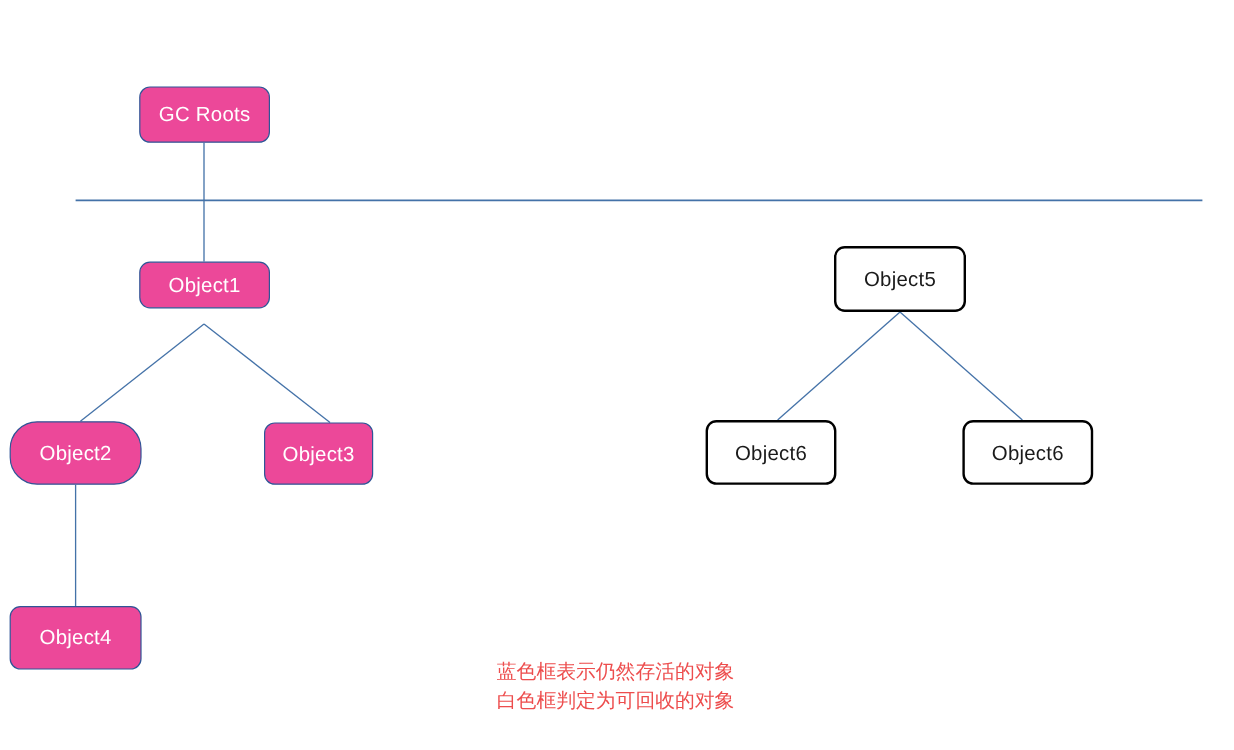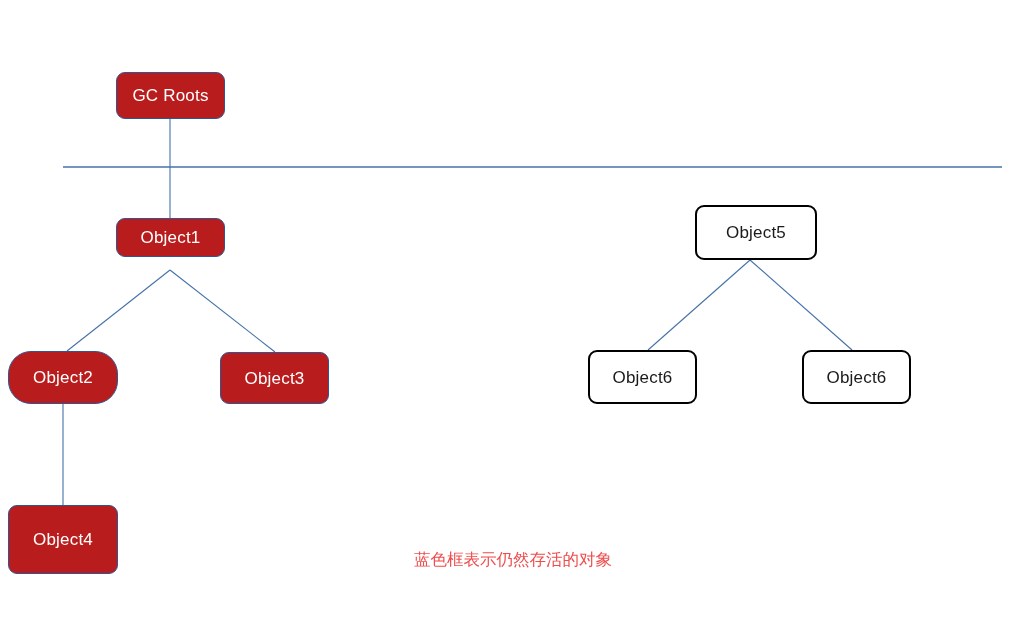--- a/index.html
+++ b/index.html
@@ -33,21 +33,21 @@
     align-items: center;
     justify-content: center;
     border-radius: 9px;
     font-size: 17px;
     line-height: 1;
     letter-spacing: 0.2px;
     white-space: nowrap;
     user-select: none;
   }
   .node.alive {
-    background: #b91c1c;
+    background: #ec4899;
     border: 1px solid #2F5597;
     color: #ffffff;
   }
   .node.collectable {
     background: #ffffff;
     border: 2px solid #000000;
     color: #1a1a1a;
   }
   .legend {
     position: absolute;
@@ -79,34 +79,35 @@
   <div id="nodes">
       <div class="node alive" style="left: 116px; top: 72px; width: 109px; height: 47px;">
         <span>GC Roots</span>
       </div>
       <div class="node alive" style="left: 116px; top: 218px; width: 109px; height: 39px;">
         <span>Object1</span>
       </div>
       <div class="node alive" style="left: 8px; top: 351px; width: 110px; height: 53px; border-radius: 23px;">
         <span>Object2</span>
       </div>
-      <div class="node alive" style="left: 220px; top: 352px; width: 109px; height: 52px;">
+      <div class="node alive" style="left: 220px; top: 352px; width: 91px; height: 52px;">
         <span>Object3</span>
       </div>
-      <div class="node alive" style="left: 8px; top: 505px; width: 110px; height: 69px;">
+      <div class="node alive" style="left: 8px; top: 505px; width: 110px; height: 53px;">
         <span>Object4</span>
       </div>
-      <div class="node collectable" style="left: 695px; top: 205px; width: 122px; height: 55px;">
+      <div class="node collectable" style="left: 695px; top: 205px; width: 110px; height: 55px;">
         <span>Object5</span>
       </div>
       <div class="node collectable" style="left: 588px; top: 350px; width: 109px; height: 54px;">
         <span>Object6</span>
       </div>
       <div class="node collectable" style="left: 802px; top: 350px; width: 109px; height: 54px;">
         <span>Object6</span>
       </div>
     </div>
 
   <div class="legend" id="legend" style="left: 414px; top: 548px; color: rgb(237, 77, 77);">
       <div>蓝色框表示仍然存活的对象</div>
+      <div>白色框判定为可回收的对象</div>
     </div>
 
 </div>
 
 </body></html>

